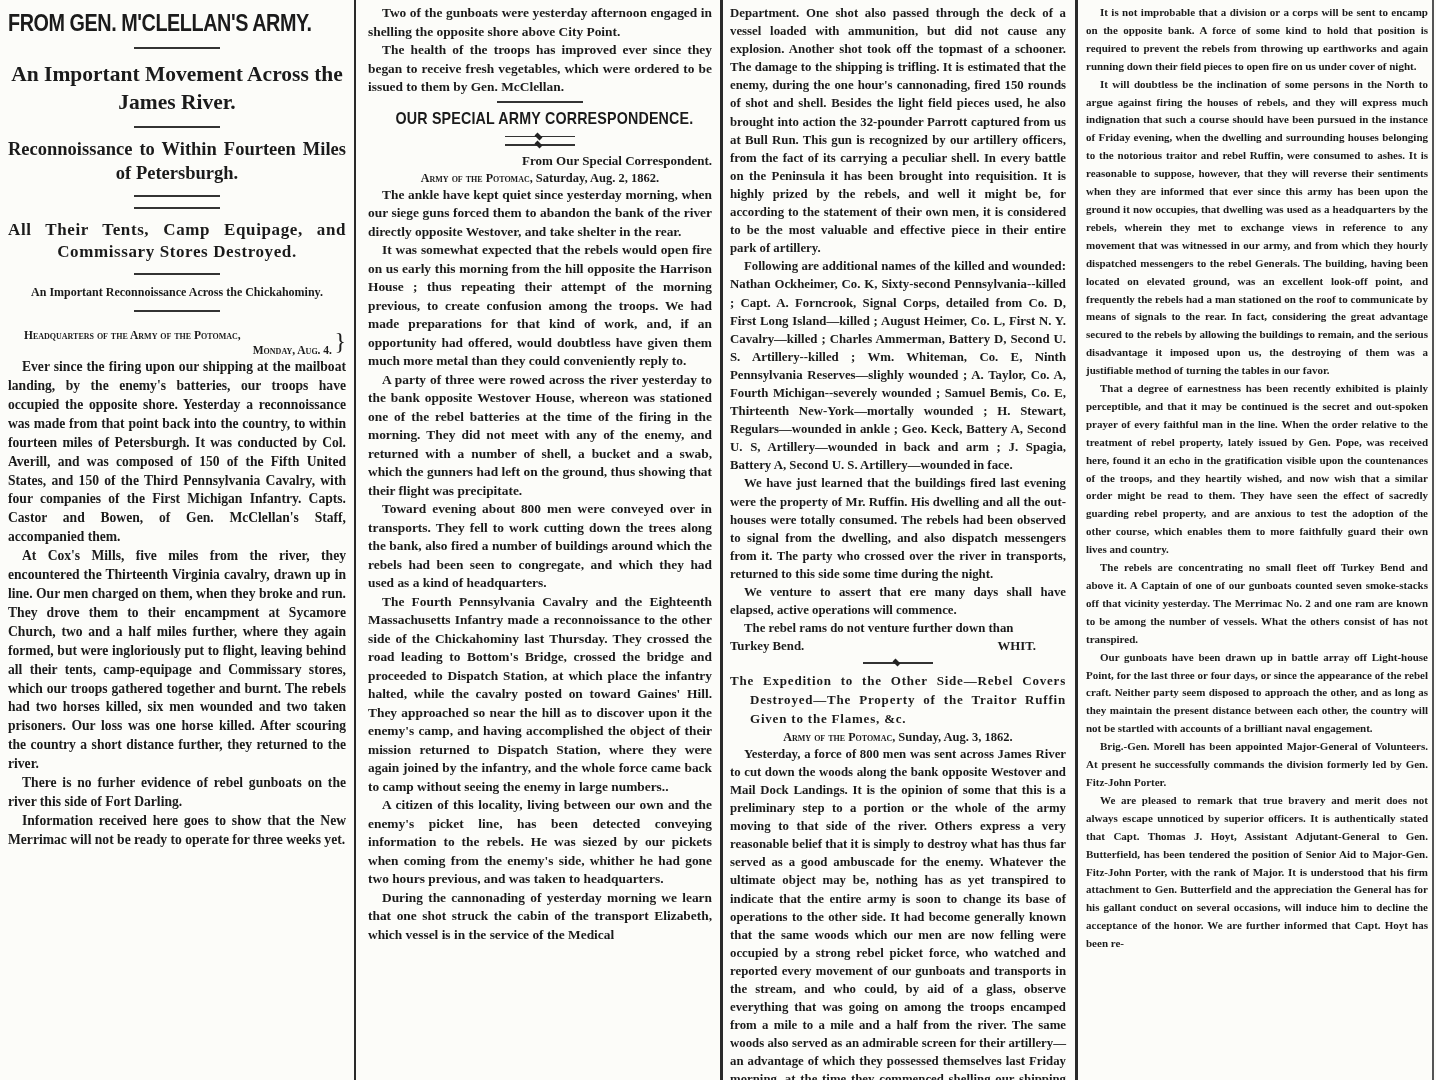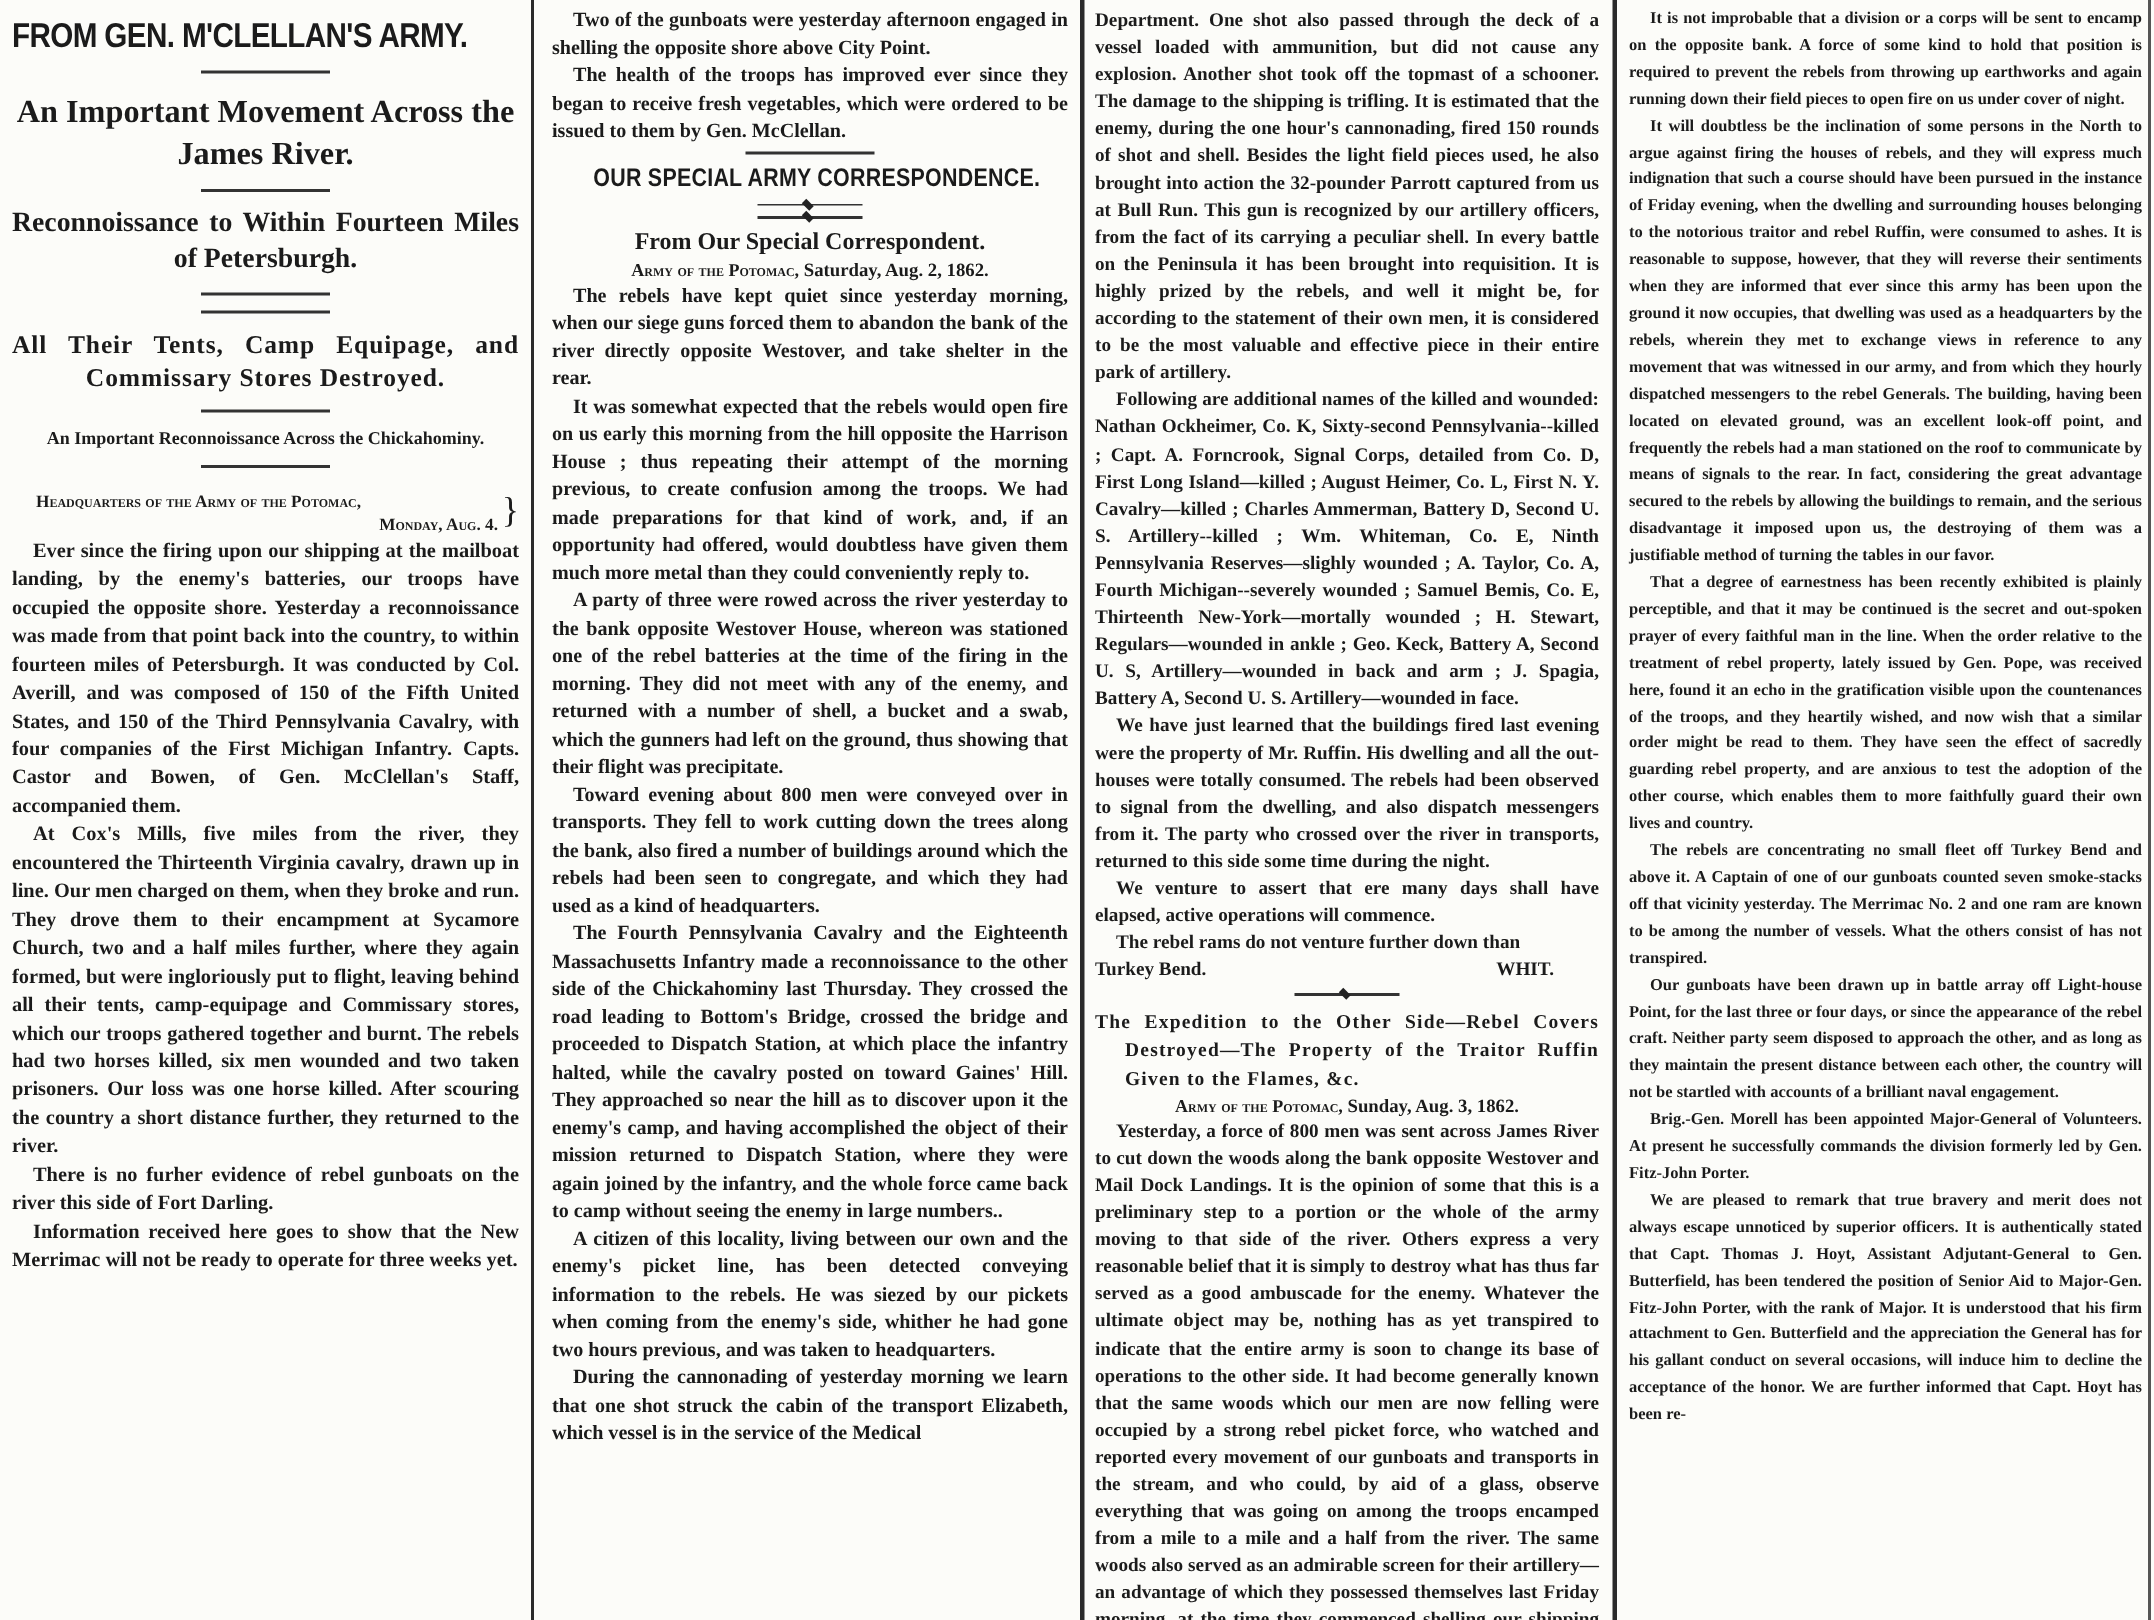--- a/index.html
+++ b/index.html
@@ -30,21 +30,21 @@
   .dateline .brace { position: absolute; right: 0; top: 1px; font-size: 24px; font-weight: normal; line-height: 1; }
   .dateline .l1 { display: block; text-align: left; padding-left: 16px; }
   p.body { font-size: 13.6px; line-height: 18.6px; text-align: justify; text-indent: 14px; font-weight: bold; }
   .col1 p.body { font-size: 13.6px; line-height: 18.9px; }
   .col2 p.body { font-size: 13.4px; line-height: 18.5px; }
   .col3 p.body { font-size: 12.8px; line-height: 18.1px; }
   .col4 p.body { font-size: 11px; line-height: 17.9px; }
   p.noindent { text-indent: 0; }
   .section-title { font-family: "Liberation Sans", "DejaVu Sans", sans-serif; font-weight: bold; font-size: 17px; text-align: center; margin-top: 6px; letter-spacing: 0.2px; transform: scaleX(0.84); white-space: nowrap; }
   .subhed { font-weight: bold; font-size: 13.6px; line-height: 19px; text-align: justify; padding-left: 20px; text-indent: -20px; letter-spacing: 0.3px; }
-  .byline { text-align: center; font-weight: bold; font-size: 16px; margin-top: 4px; }
+  .byline { text-align: right; font-weight: bold; font-size: 13px; margin-top: 4px; }
   .dateline2 { font-weight: bold; font-size: 12.5px; text-align: center; margin-top: 2px; }
   .dateline2 .sc { font-variant: small-caps; font-size: 12px; }
   .sig { display: flex; justify-content: space-between; font-weight: bold; font-size: 12.8px; line-height: 18px; }
 </style>
 </head>
 <body>
 
 <div class="page">
 
   <div class="col col1">
@@ -73,21 +73,21 @@
 
   <div class="col col2">
     <p class="body">Two of the gunboats were yesterday afternoon engaged in shelling the opposite shore above City Point.</p>
     <p class="body">The health of the troops has improved ever since they began to receive fresh vegetables, which were ordered to be issued to them by Gen. McClellan.</p>
     <div class="dash" style="margin-top:4px;"></div>
     <div class="section-title">OUR SPECIAL ARMY CORRESPONDENCE.</div>
     <div class="dash diamond"></div>
     <div class="dash diamond"></div>
     <div class="byline">From Our Special Correspondent.</div>
     <div class="dateline2"><span class="sc">Army of the Potomac,</span><span> Saturday, Aug. 2, 1862.</span></div>
-    <p class="body">The rebels have kept quiet since yesterday morning, when our siege guns forced them to abandon the bank of the river directly opposite Westover, and take shelter in the rear.</p>
+    <p class="body">The ankle have kept quiet since yesterday morning, when our siege guns forced them to abandon the bank of the river directly opposite Westover, and take shelter in the rear.</p>
     <p class="body">It was somewhat expected that the rebels would open fire on us early this morning from the hill opposite the Harrison House ; thus repeating their attempt of the morning previous, to create confusion among the troops. We had made preparations for that kind of work, and, if an opportunity had offered, would doubtless have given them much more metal than they could conveniently reply to.</p>
     <p class="body">A party of three were rowed across the river yesterday to the bank opposite Westover House, whereon was stationed one of the rebel batteries at the time of the firing in the morning. They did not meet with any of the enemy, and returned with a number of shell, a bucket and a swab, which the gunners had left on the ground, thus showing that their flight was precipitate.</p>
     <p class="body">Toward evening about 800 men were conveyed over in transports. They fell to work cutting down the trees along the bank, also fired a number of buildings around which the rebels had been seen to congregate, and which they had used as a kind of headquarters.</p>
     <p class="body">The Fourth Pennsylvania Cavalry and the Eighteenth Massachusetts Infantry made a reconnoissance to the other side of the Chickahominy last Thursday. They crossed the road leading to Bottom's Bridge, crossed the bridge and proceeded to Dispatch Station, at which place the infantry halted, while the cavalry posted on toward Gaines' Hill. They approached so near the hill as to discover upon it the enemy's camp, and having accomplished the object of their mission returned to Dispatch Station, where they were again joined by the infantry, and the whole force came back to camp without seeing the enemy in large numbers..</p>
     <p class="body">A citizen of this locality, living between our own and the enemy's picket line, has been detected conveying information to the rebels. He was siezed by our pickets when coming from the enemy's side, whither he had gone two hours previous, and was taken to headquarters.</p>
     <p class="body">During the cannonading of yesterday morning we learn that one shot struck the cabin of the transport Elizabeth, which vessel is in the service of the Medical</p>
   </div>
   <div class="rule r2"></div>
 
   <div class="col col3">

